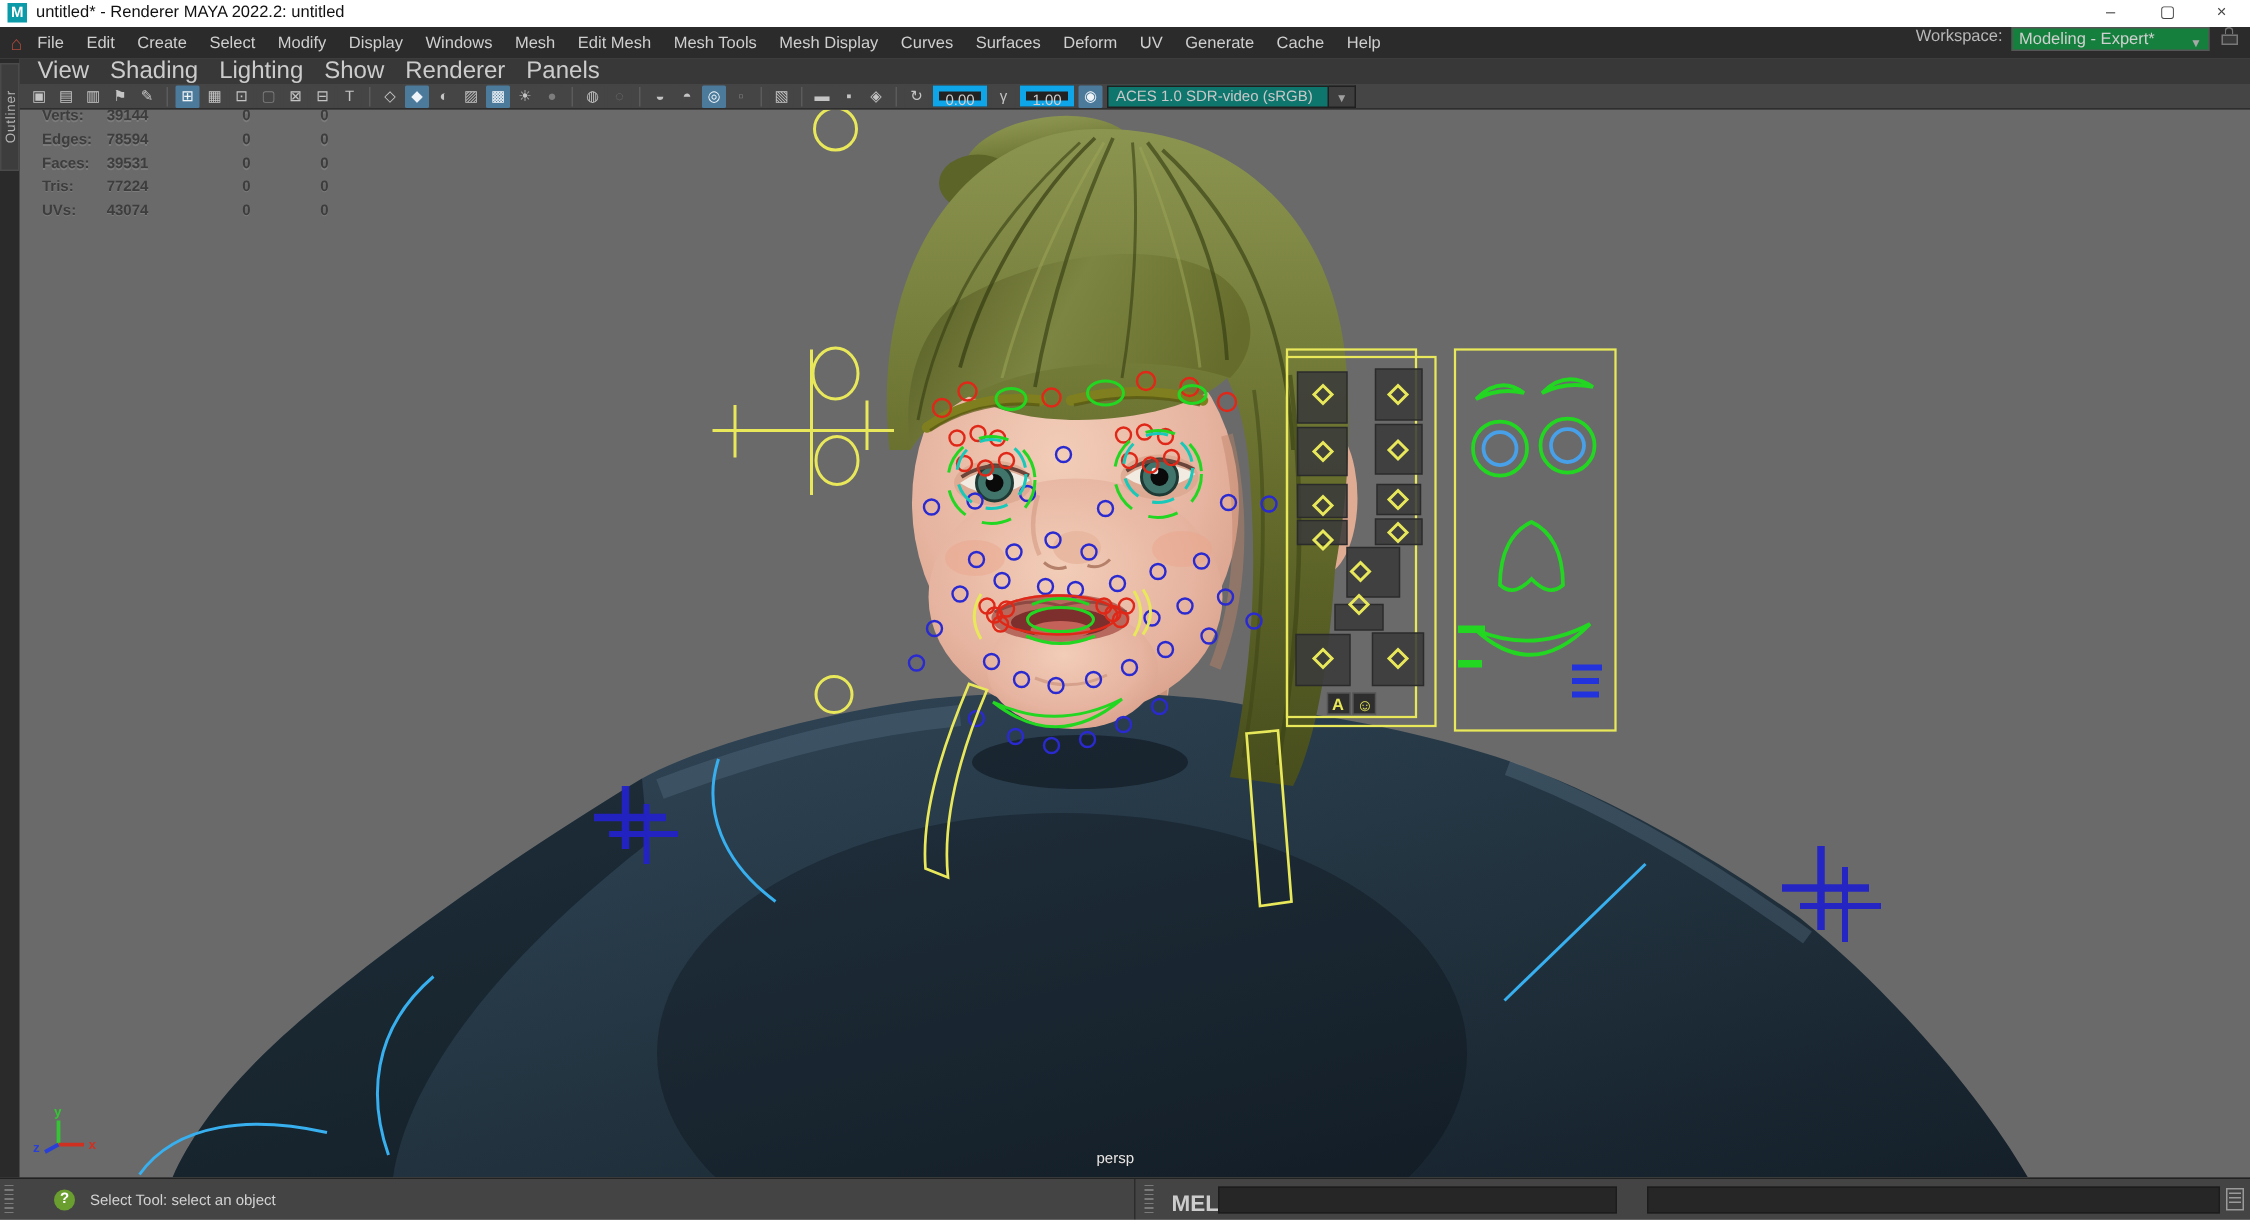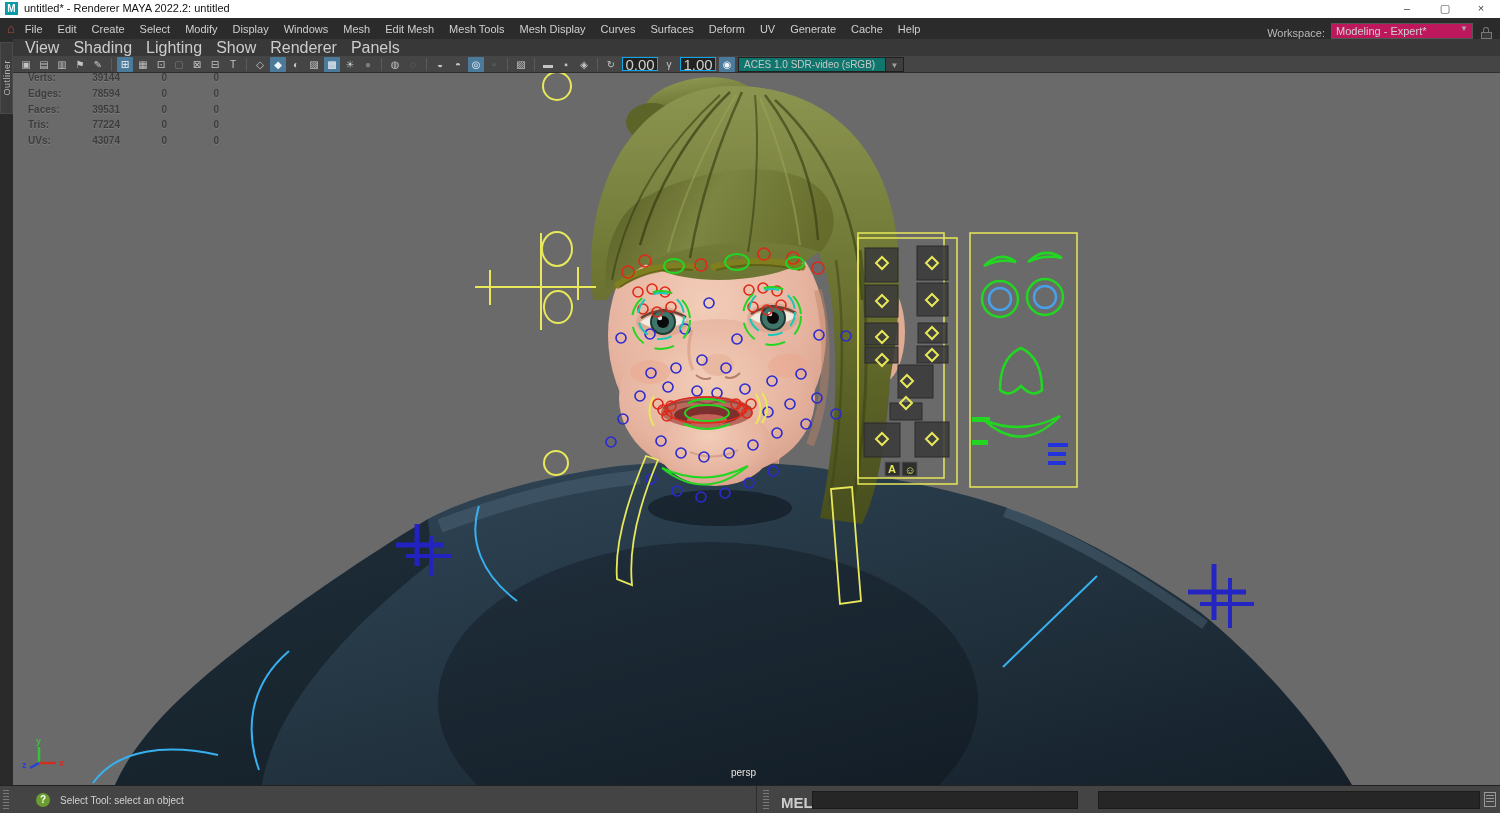--- a/index.html
+++ b/index.html
@@ -12,61 +12,61 @@
     font-size:10px;font-weight:bold;text-align:center;line-height:13px;}
   .titletext{position:absolute;left:24px;top:2px;font-size:11px;color:#111;}
   .winbtn{position:absolute;top:0;width:34px;height:17px;text-align:center;font-size:11px;color:#444;line-height:17px;}
   #btn-min{left:1390px}#btn-restore{left:1428px}#btn-close{left:1464px}
 
   
   .menubar{position:absolute;left:0;top:18px;width:1500px;height:21px;background:#2b2b2b;z-index:30;
     display:flex;align-items:center;}
   .home-ic{color:#b04a3a;font-size:13px;margin:0 10px 0 7px;}
   .menu-item{color:#cfcfcf;font-size:11px;margin-right:15px;white-space:nowrap;cursor:default;}
-  .ws-wrap{position:absolute;right:8px;top:0;height:21px;display:flex;align-items:flex-end;}
+  .ws-wrap{position:absolute;right:8px;top:0;height:21px;display:flex;align-items:flex-start;}
   .ws-label{color:#b8b8b8;font-size:11px;margin-right:6px;}
-  .ws-select{width:142px;height:16px;background:#be185d;border:1px solid #555;color:#d0d0d0;
+  .ws-select{width:132px;height:16px;background:#15803d;border:1px solid #555;color:#d0d0d0;
     font-size:11px;padding:1px 4px;position:relative;}
   .ws-caret{position:absolute;right:24px;color:#a8a8a8;font-size:8px;top:6px;}
   .ws-lock{width:11px;height:12px;margin-left:8px;position:relative;}
   .ws-lock .body{position:absolute;left:0;bottom:0;width:11px;height:7px;background:#3a3a3a;border:1px solid #777;}
   .ws-lock .shackle{position:absolute;left:2px;top:0;width:6px;height:5px;border:1.5px solid #777;border-bottom:none;
     border-radius:4px 4px 0 0;}
 
   
   .panelmenus{position:absolute;left:13px;top:39px;width:1487px;height:17px;background:#383838;z-index:25;
     display:flex;align-items:center;padding-left:12px;}
   .pmenu{color:#cccccc;font-size:16px;margin-right:14px;}
   .icontoolbar{position:absolute;left:13px;top:56px;width:1487px;height:17px;background:#454545;z-index:25;
     display:flex;align-items:center;padding-left:4px;border-bottom:1px solid #2e2e2e;}
   .ticon{width:16px;height:15px;color:#c4c4c4;font-size:10px;text-align:center;line-height:15px;
     margin:0 1px;background:#454545;border-radius:1px;cursor:pointer;}
   .ticon.active{background:#4b7a9b;color:#eef4f8;}
   .ticon.dim{color:#7d7d7d;}
   .tsep{width:1px;height:13px;background:#5b5b5b;margin:0 4px;}
-  .tfield{width:36px;height:14px;background:#222;border:1px solid #0ea5e9;color:#cfcfcf;font-size:15px;
+  .tfield{width:36px;height:14px;background:#222;border:4px solid #0ea5e9;color:#cfcfcf;font-size:10px;
     text-align:center;line-height:13px;margin:0 2px;}
   .cspace{width:148px;height:15px;background:#0f766e;border:1px solid #202020;color:#c8c8c8;font-size:10px;
     line-height:14px;padding:0 5px;margin-left:2px;white-space:nowrap;overflow:hidden;}
   .cscaret{width:18px;height:15px;background:#3e3e3e;border:1px solid #202020;border-left:none;color:#9f9f9f;
     font-size:8px;text-align:center;line-height:15px;}
 
   
   .leftstrip{position:absolute;left:0;top:39px;width:13px;height:746px;background:#2a2a2a;z-index:25;}
   .outtab{position:absolute;left:0;top:3px;width:13px;height:72px;background:#3d3d3d;border:1px solid #4a4a4a;
     display:flex;align-items:center;justify-content:center;}
   .outtab span{writing-mode:vertical-rl;transform:rotate(180deg);font-size:9px;color:#b5b5b5;letter-spacing:.5px;}
 
   
   .viewport{position:absolute;left:13px;top:73px;width:1487px;height:712px;background:#6a6a6a;overflow:hidden;z-index:5;}
   .hud{position:absolute;left:0;top:0;z-index:8;}
   .hud-row{position:absolute;height:12px;font-size:10px;font-weight:bold;color:#3d3d3d;
     text-shadow:0 1px 0 rgba(255,255,255,0.12);}
   .hud-label{position:absolute;left:15px;}
-  .hud-total{position:absolute;left:59px;width:48px;text-align:right;}
+  .hud-total{position:absolute;left:48px;width:48px;text-align:center;}
   .hud-z1{position:absolute;left:138px;width:16px;text-align:right;}
   .hud-z2{position:absolute;left:190px;width:16px;text-align:right;}
   .persp-label{position:absolute;left:718px;top:694px;font-size:10px;color:#e6e6e6;
     text-shadow:0 1px 1px #222;z-index:8;}
 
   
   .statusbar{position:absolute;left:0;top:785px;width:1500px;height:28px;background:#444444;z-index:30;
     border-top:1px solid #222;}
   .grip{position:absolute;top:4px;width:6px;height:20px;
     background:repeating-linear-gradient(#7a7a7a 0 1px,transparent 1px 3px);}

